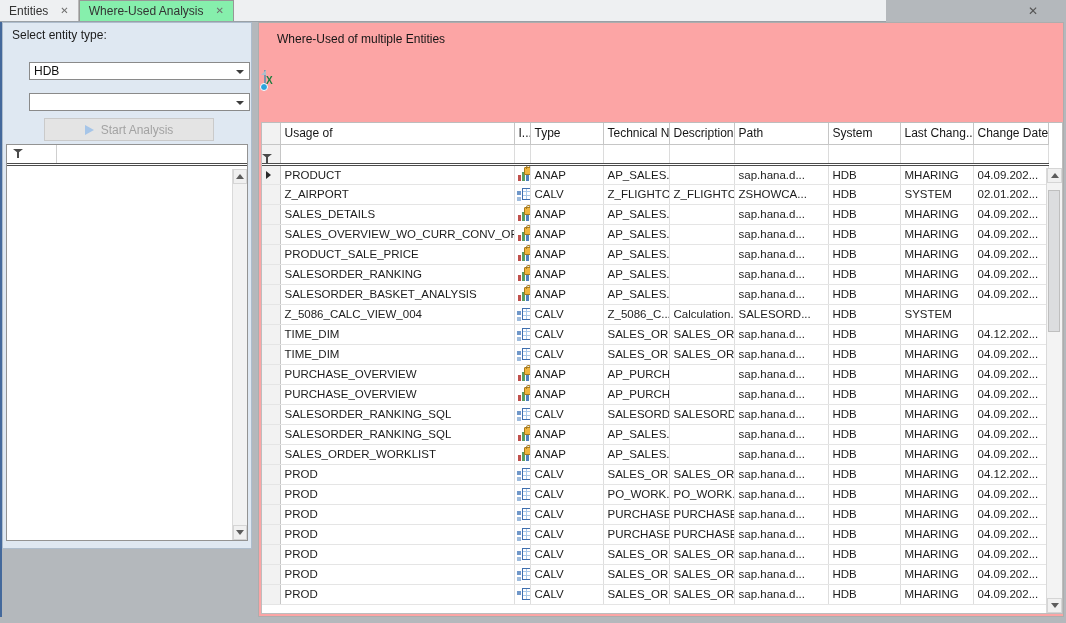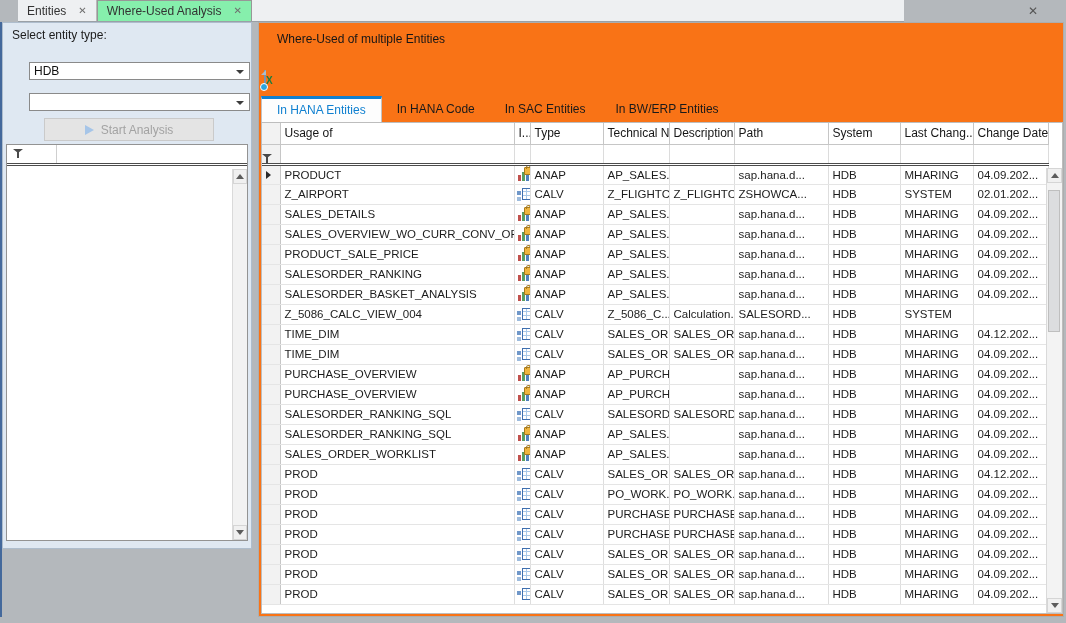--- a/index.html
+++ b/index.html
@@ -1,20 +1,20 @@
 <!DOCTYPE html>
 <html><head>
 <meta charset="utf-8">
 <style>
   * { margin:0; padding:0; box-sizing:border-box; }
   html,body { width:1066px; height:623px; }
   body { position:relative; background:#b4b8bc; font-family:"Liberation Sans", sans-serif; overflow:hidden; }
 
   
-  .tabstrip { position:absolute; left:0; top:0; width:886px; height:22px; background:#eef0f2; border-bottom:1px solid #9aa0a6; display:flex; align-items:flex-end;margin-left:18px; }
+  .tabstrip { position:absolute; left:0; top:0; width:886px; height:22px; background:#eef0f2; border-bottom:1px solid #9aa0a6; display:flex; align-items:flex-end; }
   .doc-tab { display:inline-flex; align-items:center; height:21px; padding:0 9px; font-size:12px; color:#333; border-right:1px solid #b9b9b9; cursor:default; }
   .doc-tab.active { background:#86efac; border:1px solid #979797; border-bottom:none; }
   .tab-close { margin-left:12px; color:#6e6e6e; font-size:10px; line-height:10px; }
   .win-close { position:absolute; right:28px; top:4px; font-size:12px; color:#555; line-height:14px; }
 
   
   .left-edge { position:absolute; left:0; top:22px; width:2px; height:595px; background:#44699c; }
   .sidebar { position:absolute; left:2px; top:22px; width:250px; height:527px; background:#dfe8f2; border:1px solid #aebdcd; }
   .sb-title { position:absolute; left:9px; top:5px; font-size:12px; color:#1c1c1c; }
   .combo { position:absolute; left:26px; width:221px; height:18px; background:#fff; border:1px solid #8a8a8a; }
@@ -35,21 +35,21 @@
   .funnel::after { content:""; position:absolute; top:3px; left:4px; width:2px; height:6px; background:#4a4a4a; }
 
   
   .vs-btn { position:absolute; left:0; width:100%; height:15px; background:#f0f0f0; border:1px solid #d5d5d5; display:flex; align-items:center; justify-content:center; }
   .vs-btn.up { top:0; } .vs-btn.dn { bottom:0; }
   .arr-up { width:0; height:0; border-left:4px solid transparent; border-right:4px solid transparent; border-bottom:5px solid #5c5c5c; }
   .arr-dn { width:0; height:0; border-left:4px solid transparent; border-right:4px solid transparent; border-top:5px solid #5c5c5c; }
   .vs-thumb { position:absolute; left:1px; width:12px; background:#dcdddf; border:1px solid #bfbfbf; }
 
   
-  .main { position:absolute; left:258px; top:22px; width:806px; height:595px; background:#f97316; border:1px solid #adadad; }
+  .main { position:absolute; left:258px; top:22px; width:806px; height:595px; background:#fca5a5; border:1px solid #adadad; }
   .main-title { position:absolute; left:18px; top:9px; font-size:12px; color:#161616; }
   .xls-btn { position:absolute; left:5px; top:48px; width:24px; height:24px; }
   .xls { position:relative; width:17px; height:20px; background:#fff; border:1px solid #7d93ab; }
   .xls::before { content:""; position:absolute; top:-1px; right:-1px; width:0; height:0; border-left:5px solid transparent; border-bottom:5px solid #aebdcb; }
   .xls .x { position:absolute; left:1px; bottom:2px; font-size:10px; font-weight:bold; color:#1b7d3e; line-height:10px; }
   .xls .dot { position:absolute; right:-3px; bottom:-3px; width:8px; height:8px; border-radius:50%; background:#2ba3dc; border:1px solid #fff; }
 
   .main-tabs { position:absolute; left:2px; top:73px; height:26px; display:flex; align-items:stretch; font-size:12px; }
   .m-tab { padding:6px 15px 0 15px; color:#1a1a1a; }
   .m-tab.active { background:#fdfdfd; border-top:3px solid #1080d0; border-left:1px solid #c3c3c3; border-right:1px solid #c3c3c3; color:#1080d0; padding-top:4px; }
@@ -136,26 +136,20 @@
 <div class="main">
   <div class="main-title">Where-Used of multiple Entities</div>
 
   <div class="xls-btn">
     <span class="xls">
       <span class="x">X</span>
       <span class="dot"></span>
     </span>
   </div>
 
-  <div class="main-tabs">
-    <div class="m-tab active">In HANA Entities</div>
-    <div class="m-tab">In HANA Code</div>
-    <div class="m-tab">In SAC Entities</div>
-    <div class="m-tab">In BW/ERP Entities</div>
-  </div>
 
   <div class="grid">
     <table>
       <colgroup>
         <col style="width:18px">
           <col style="width:234px">
           <col style="width:16px">
           <col style="width:73px">
           <col style="width:66px">
         <col style="width:65px">

